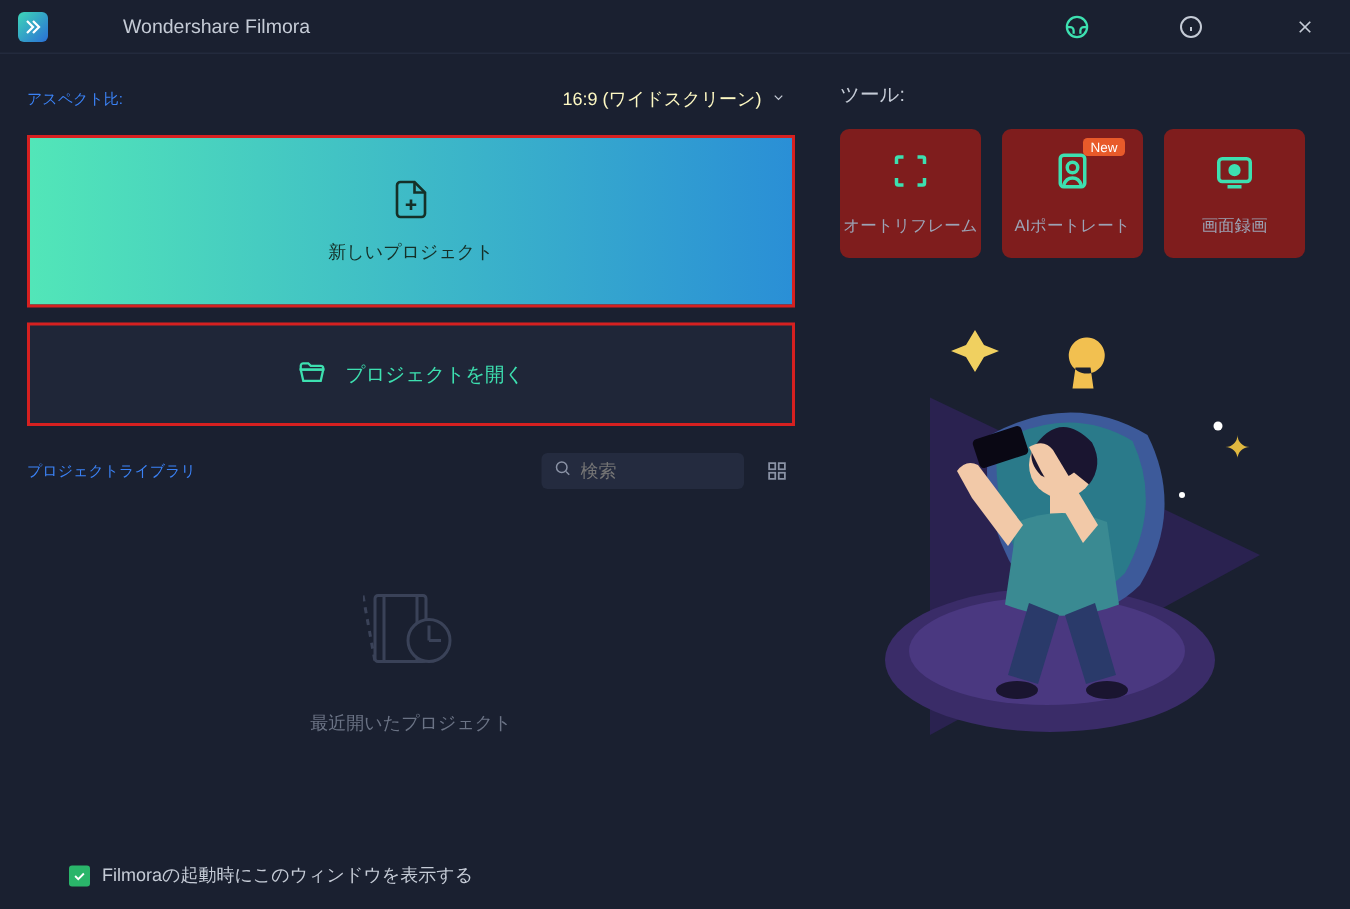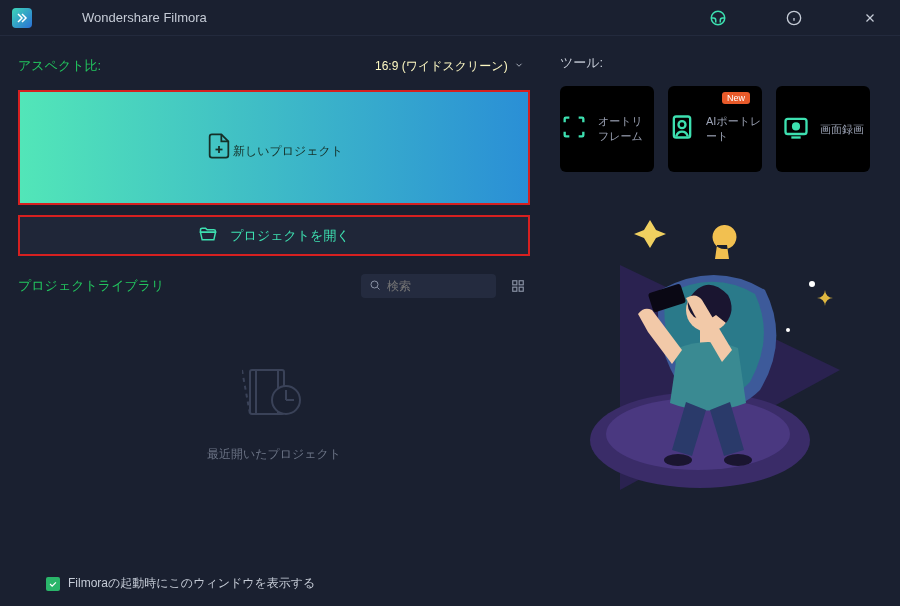--- a/index.html
+++ b/index.html
@@ -29,46 +29,46 @@
 .titlebar .spacer { flex: 1; }
 .titlebar .winbtn {
   width: 36px; height: 36px;
   display: flex; align-items: center; justify-content: center;
   cursor: pointer;
 }
 .main { display: flex; padding: 18px 18px 0 18px; }
 .left { width: 512px; }
 .right { flex: 1; padding-left: 30px; }
 .row { display: flex; align-items: center; margin-bottom: 12px; }
-.label { font-size: 13px; color: #22c55e; }
+.label { font-size: 10px; color: #3b82f6; }
 .aspect-select {
   margin-left: auto;
   width: 155px; height: 24px;
   background: #1a2030;
   border: none;
   color: #fef9c3;
   font-size: 12px;
   display: flex; align-items: center; justify-content: flex-start;
   position: relative;
   cursor: pointer;
 }
 .aspect-select .chev { position: absolute; right: 6px; }
 .newproj {
   height: 115px;
   background: linear-gradient(90deg, #52e6b8, #2a8fd6);
   border: 2px solid #d62020;
-  display: flex; flex-direction: row;
+  display: flex; flex-direction: column;
   align-items: center; justify-content: center;
   color: #153028;
   cursor: pointer;
   margin-bottom: 10px;
 }
 .newproj .lbl { font-size: 12px; margin-top: 8px; }
 .openproj {
-  height: 41px;
+  height: 69px;
   background: #1f2638;
   border: 2px solid #d62020;
   display: flex; align-items: center; justify-content: center;
   gap: 12px;
   color: #3de0b0;
   font-size: 13px;
   cursor: pointer;
   margin-bottom: 18px;
 }
 .librow { display: flex; align-items: center; margin-bottom: 13px; }
@@ -95,23 +95,23 @@
   height: 200px;
   display: flex; flex-direction: column;
   align-items: center; justify-content: center;
   color: #6b7385;
 }
 .recent .lbl { font-size: 12px; margin-top: 18px; }
 .tools-label { font-size: 13px; margin-bottom: 14px; }
 .tools { display: flex; gap: 14px; }
 .tool {
   width: 94px; height: 86px;
-  background: #000000;
+  background: #7f1d1d;
   border-radius: 6px;
-  display: flex; flex-direction: row;
+  display: flex; flex-direction: column;
   align-items: center; justify-content: center;
   gap: 10px;
   cursor: pointer;
   position: relative;
 }
 .tool .lbl { font-size: 11px; color: #9ca3b5; }
 .badge {
   position: absolute; top: 6px; right: 12px;
   background: #e85a2a;
   color: #fff; font-size: 9px;

